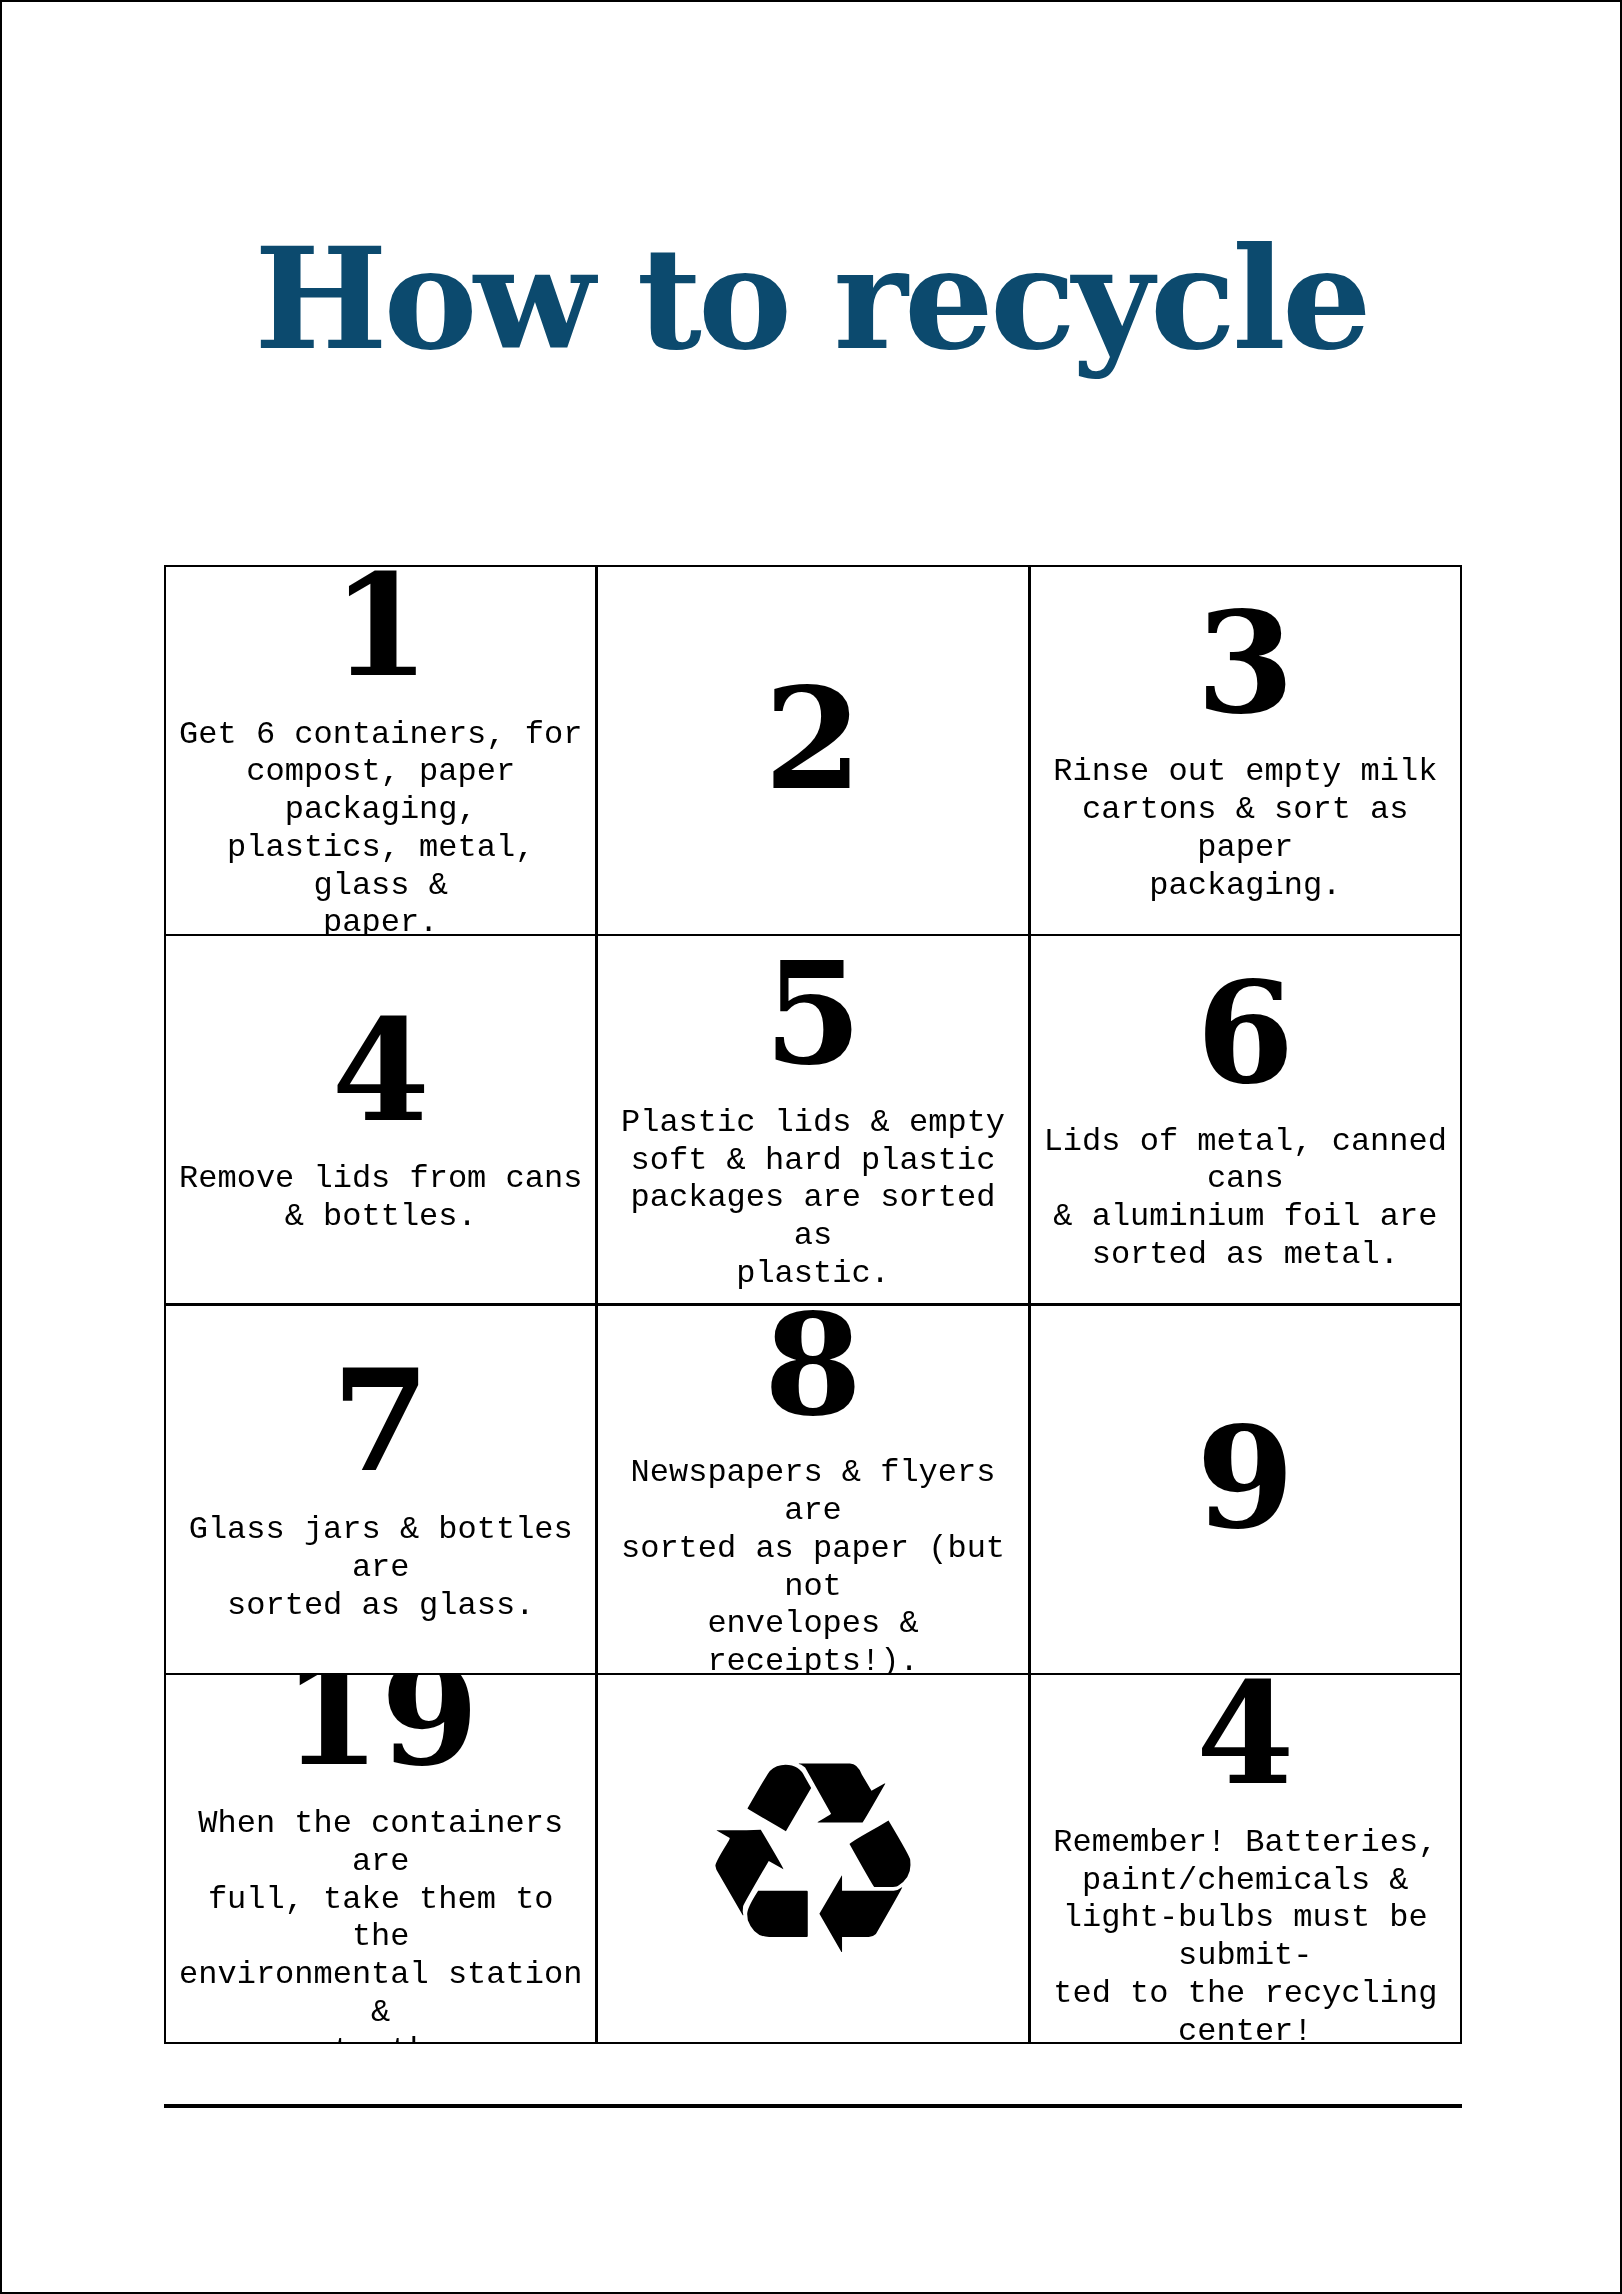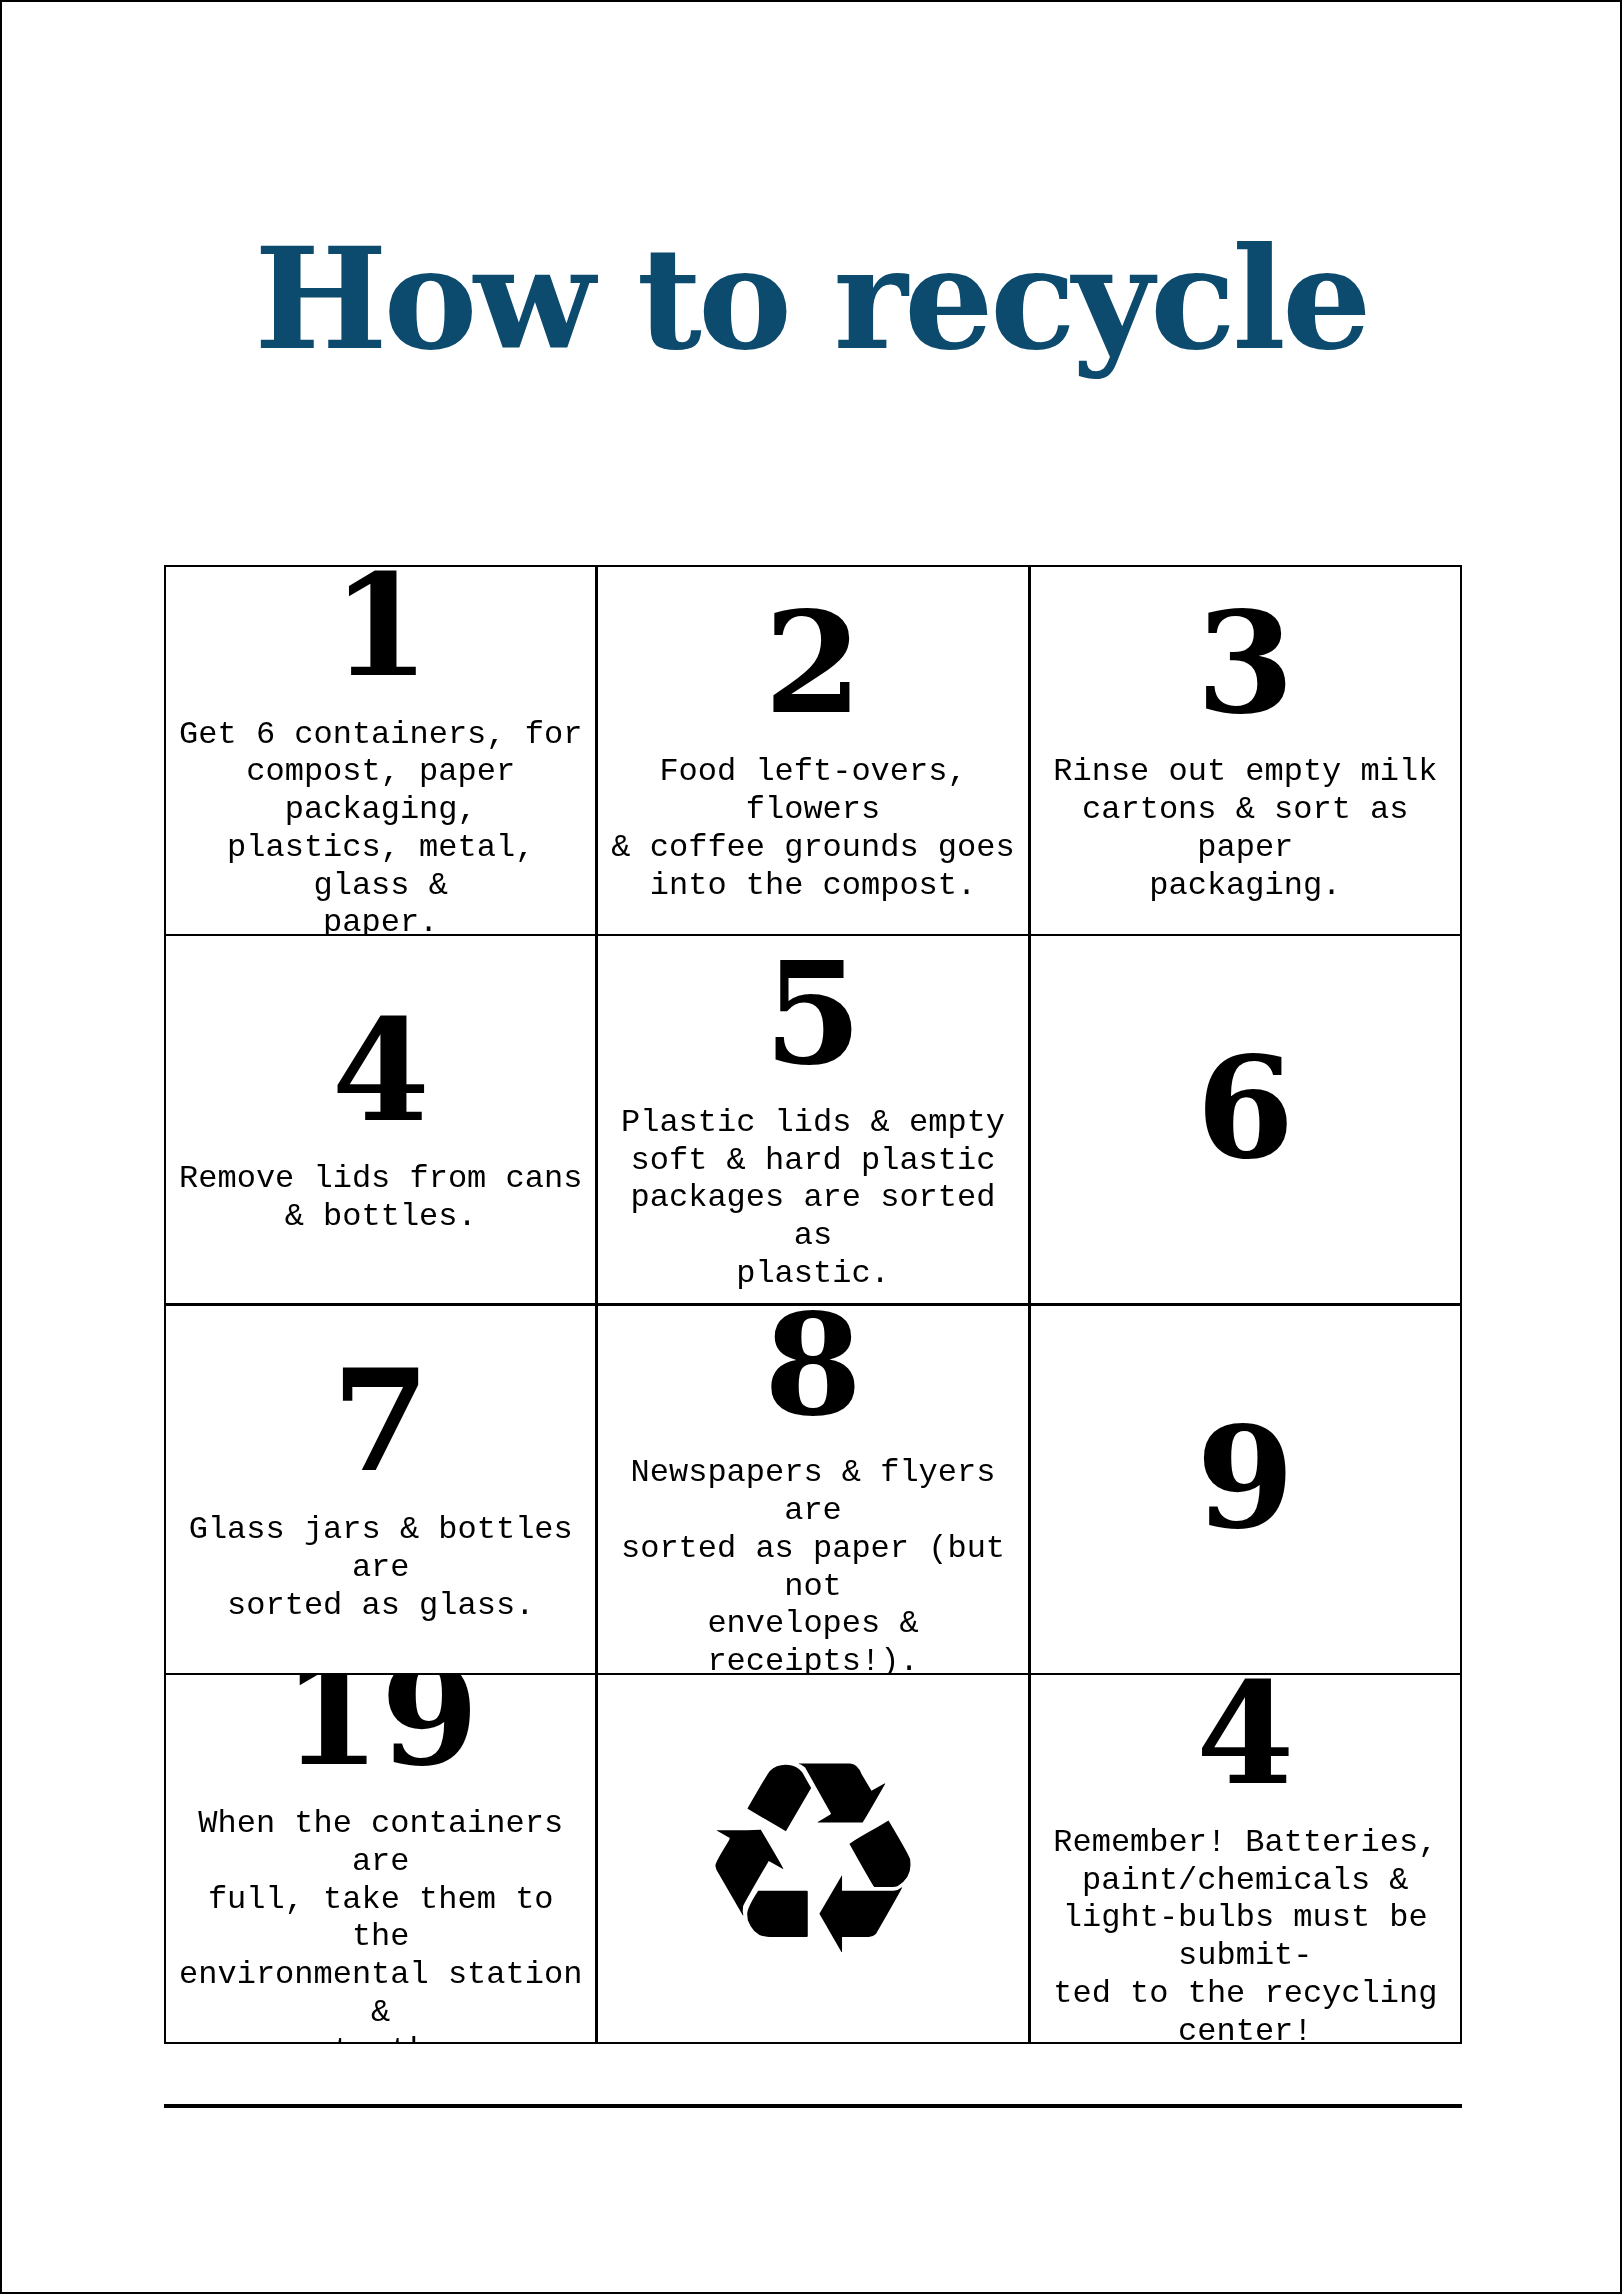--- a/index.html
+++ b/index.html
@@ -101,23 +101,20 @@
     <div class="cell">
       <div class="step-number">1</div>
       <div class="step-text">Get 6 containers, for
 compost, paper packaging,
 plastics, metal, glass &amp;
 paper.</div>
     </div>
 
     <div class="cell">
       <div class="step-number">2</div>
-      <div class="step-text">Food left-overs, flowers
-&amp; coffee grounds goes
-into the compost.</div>
     </div>
 
     <div class="cell">
       <div class="step-number">3</div>
       <div class="step-text">Rinse out empty milk
 cartons &amp; sort as paper
 packaging.</div>
     </div>
 
     <div class="cell">
@@ -129,20 +126,23 @@
     <div class="cell">
       <div class="step-number">5</div>
       <div class="step-text">Plastic lids &amp; empty
 soft &amp; hard plastic
 packages are sorted as
 plastic.</div>
     </div>
 
     <div class="cell">
       <div class="step-number">6</div>
+      <div class="step-text">Lids of metal, canned cans
+&amp; aluminium foil are
+sorted as metal.</div>
     </div>
 
     <div class="cell">
       <div class="step-number">7</div>
       <div class="step-text">Glass jars &amp; bottles are
 sorted as glass.</div>
     </div>
 
     <div class="cell">
       <div class="step-number">8</div>

